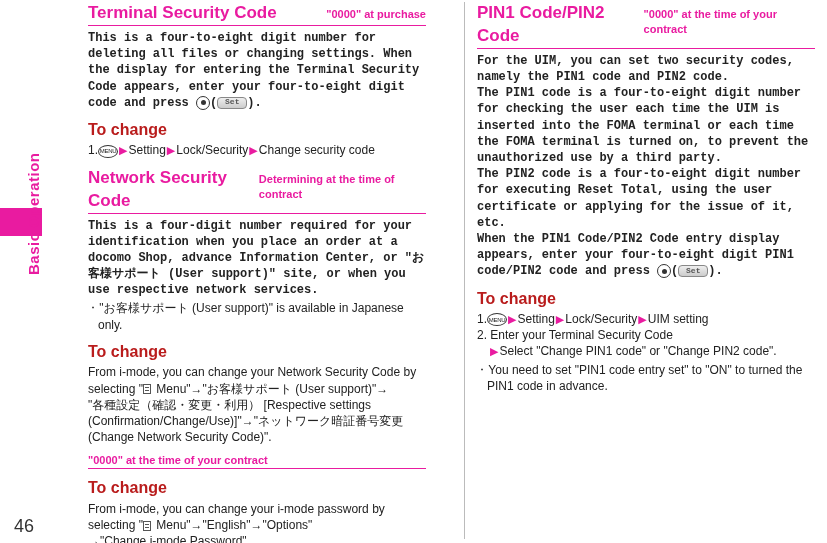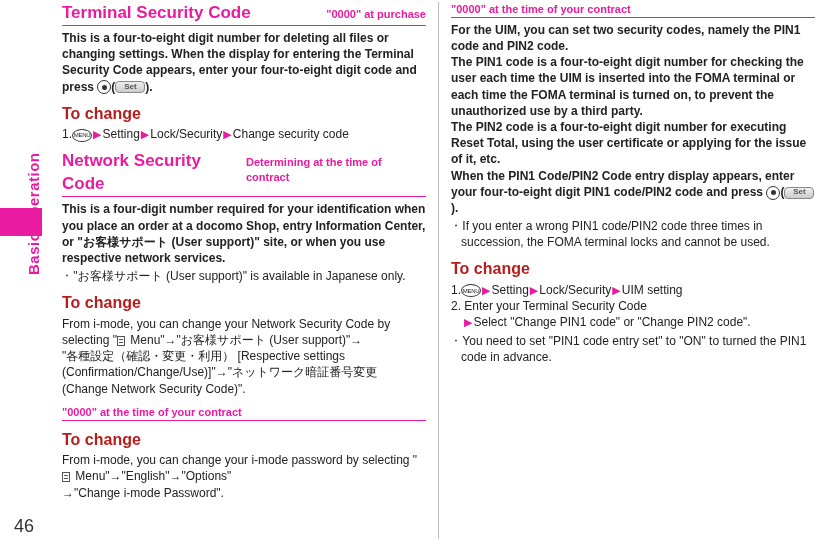--- a/index.html
+++ b/index.html
@@ -53,20 +53,21 @@
     right: 8px;
     bottom: 4px;
     display: flex;
   }
   .col {
     flex: 1;
     padding-right: 12px;
     font-size: 12px;
     color: #222;
     line-height: 1.35;
+    margin-left: 26px;
   }
   .col.right {
     border-left: 1px solid #bbb;
     padding-left: 12px;
     padding-right: 4px;
   }
   .title-row {
     display: flex;
     align-items: baseline;
     justify-content: space-between;
@@ -81,20 +82,21 @@
     font-size: 17px;
   }
   .sec-sub {
     color: #e91ba0;
     font-size: 11px;
     font-weight: bold;
   }
   .body-bold {
     font-weight: bold;
     font-size: 12px;
+    font-family: Liberation Mono, monospace;
   }
   .sub-head {
     color: #b91c1c;
     font-weight: bold;
     font-size: 16px;
     margin-top: 8px;
     margin-bottom: 2px;
   }
   .arrow {
     color: #e91ba0;
@@ -192,21 +194,21 @@
     </div>
     <div class="sub-head">To change</div>
     <div>
       <span>1.</span><span class="menu-btn">MENU</span><span class="arrow">▶</span><span>Setting</span><span class="arrow">▶</span><span>Lock/Security</span><span class="arrow">▶</span><span>Change security code</span>
     </div>
 
     <div class="title-row">
       <span class="sec-title">Network Security Code</span>
       <span class="sec-sub">Determining at the time of contract</span>
     </div>
-    <div class="body-bold">This is a four-digit number required for your identification when you place an order at a docomo Shop, entry Information Center, or "お客様サポート (User support)" site, or when you use respective network services.</div>
+    <div class="body-bold">This is a four-digit number required for your identification when you place an order at a docomo Shop, advance Information Center, or "お客様サポート (User support)" site, or when you use respective network services.</div>
     <div class="note">･ "お客様サポート (User support)" is available in Japanese only.</div>
     <div class="sub-head">To change</div>
     <div>
       <span>From i-mode, you can change your Network Security Code by selecting "</span><span class="imenu"></span><span> Menu"→"お客様サポート (User support)"→</span>
     </div>
     <div>"各種設定（確認・変更・利用） [Respective settings (Confirmation/Change/Use)]"→"ネットワーク暗証番号変更 (Change Network Security Code)".</div>
 
     <div class="title-row">
       <span class="sec-sub">"0000" at the time of your contract</span>
     </div>
@@ -214,29 +216,29 @@
     <div>
       <span>From i-mode, you can change your i-mode password by selecting "</span><span class="imenu"></span><span> Menu"→"English"→"Options"</span>
     </div>
     <div>→"Change i-mode Password".</div>
 
   </div>
 
   <div class="col right">
 
     <div class="title-row first">
+      <span class="sec-title">PIN1 Code/PIN2 Code</span>
       <span class="sec-sub">"0000" at the time of your contract</span>
     </div>
     <div class="body-bold">For the UIM, you can set two security codes, namely the PIN1 code and PIN2 code.</div>
     <div class="body-bold">The PIN1 code is a four-to-eight digit number for checking the user each time the UIM is inserted into the FOMA terminal or each time the FOMA terminal is turned on, to prevent the unauthorized use by a third party.</div>
     <div class="body-bold">The PIN2 code is a four-to-eight digit number for executing Reset Total, using the user certificate or applying for the issue of it, etc.</div>
     <div class="body-bold">
       <span>When the PIN1 Code/PIN2 Code entry display appears, enter your four-to-eight digit PIN1 code/PIN2 code and press </span><span class="circle-btn"></span><span>(</span><span class="set-btn">Set</span><span>).</span>
     </div>
-    <div class="note">･ If you enter a wrong PIN1 code/PIN2 code three times in succession, the FOMA terminal locks and cannot be used.</div>
     <div class="sub-head">To change</div>
     <div>
       <span>1.</span><span class="menu-btn">MENU</span><span class="arrow">▶</span><span>Setting</span><span class="arrow">▶</span><span>Lock/Security</span><span class="arrow">▶</span><span>UIM setting</span>
     </div>
     <div>2. Enter your Terminal Security Code</div>
     <div style="padding-left:12px;">
       <span class="arrow">▶</span><span>Select "Change PIN1 code" or "Change PIN2 code".</span>
     </div>
     <div class="note">･ You need to set "PIN1 code entry set" to "ON" to turned the PIN1 code in advance.</div>
 

